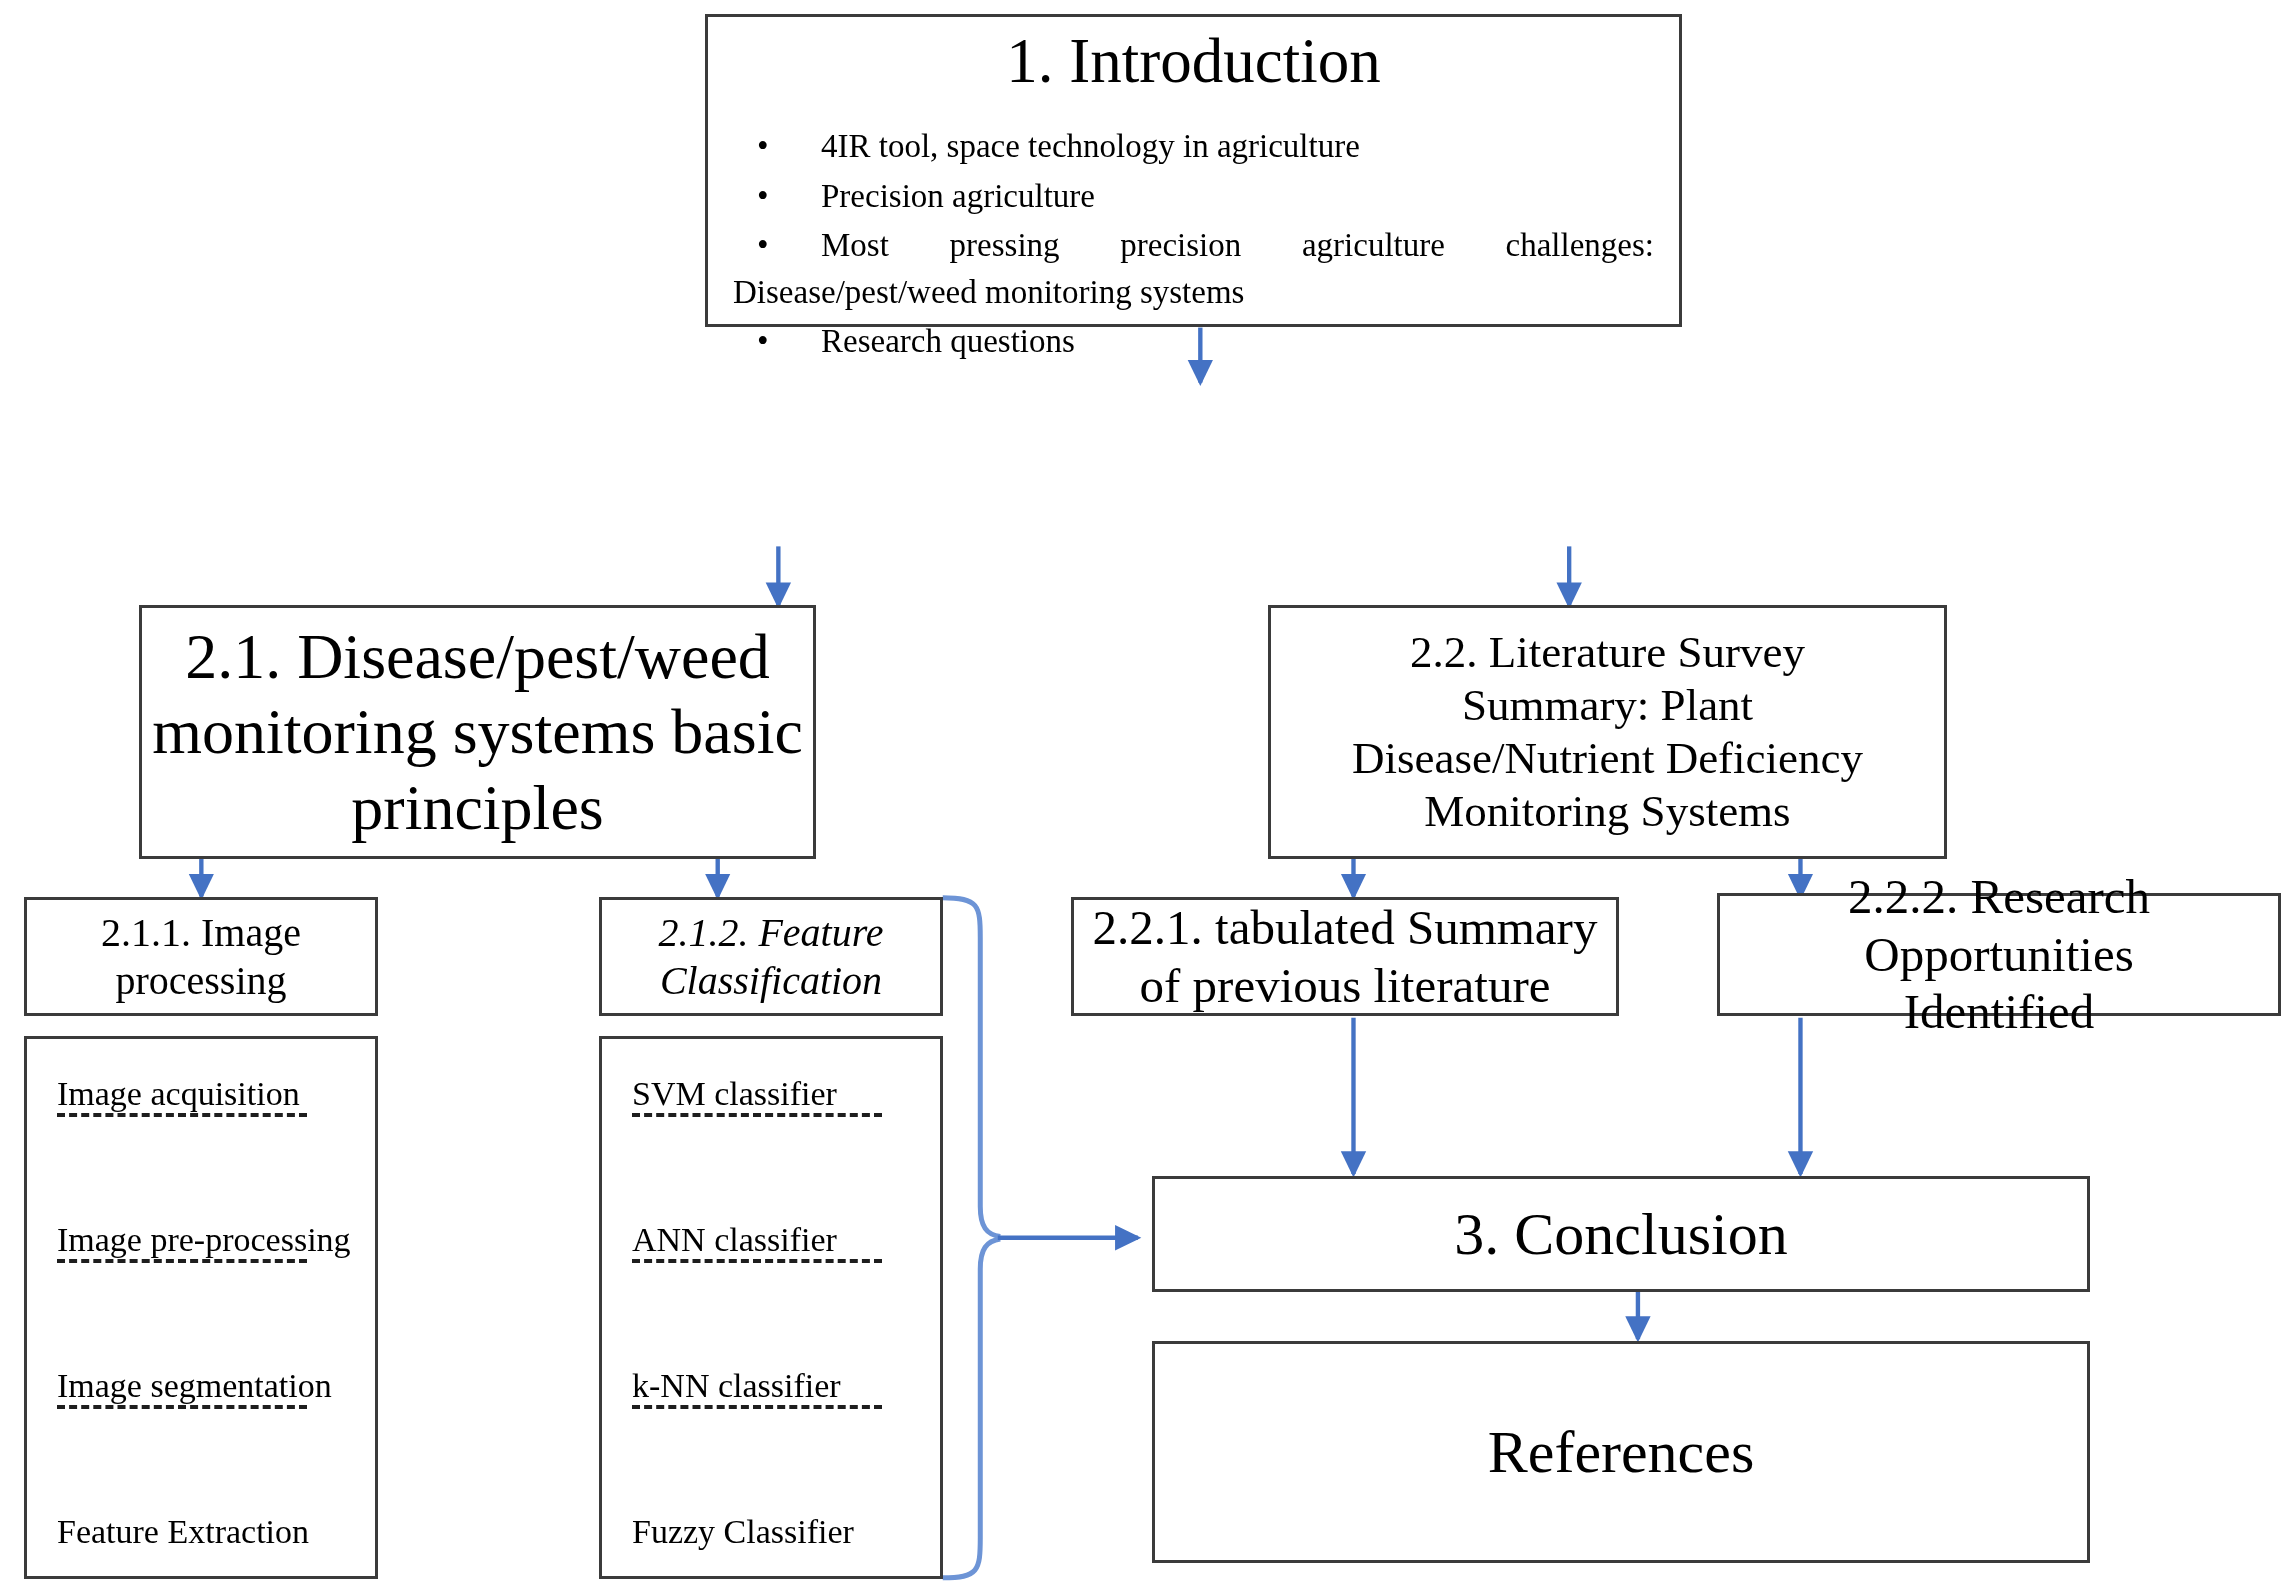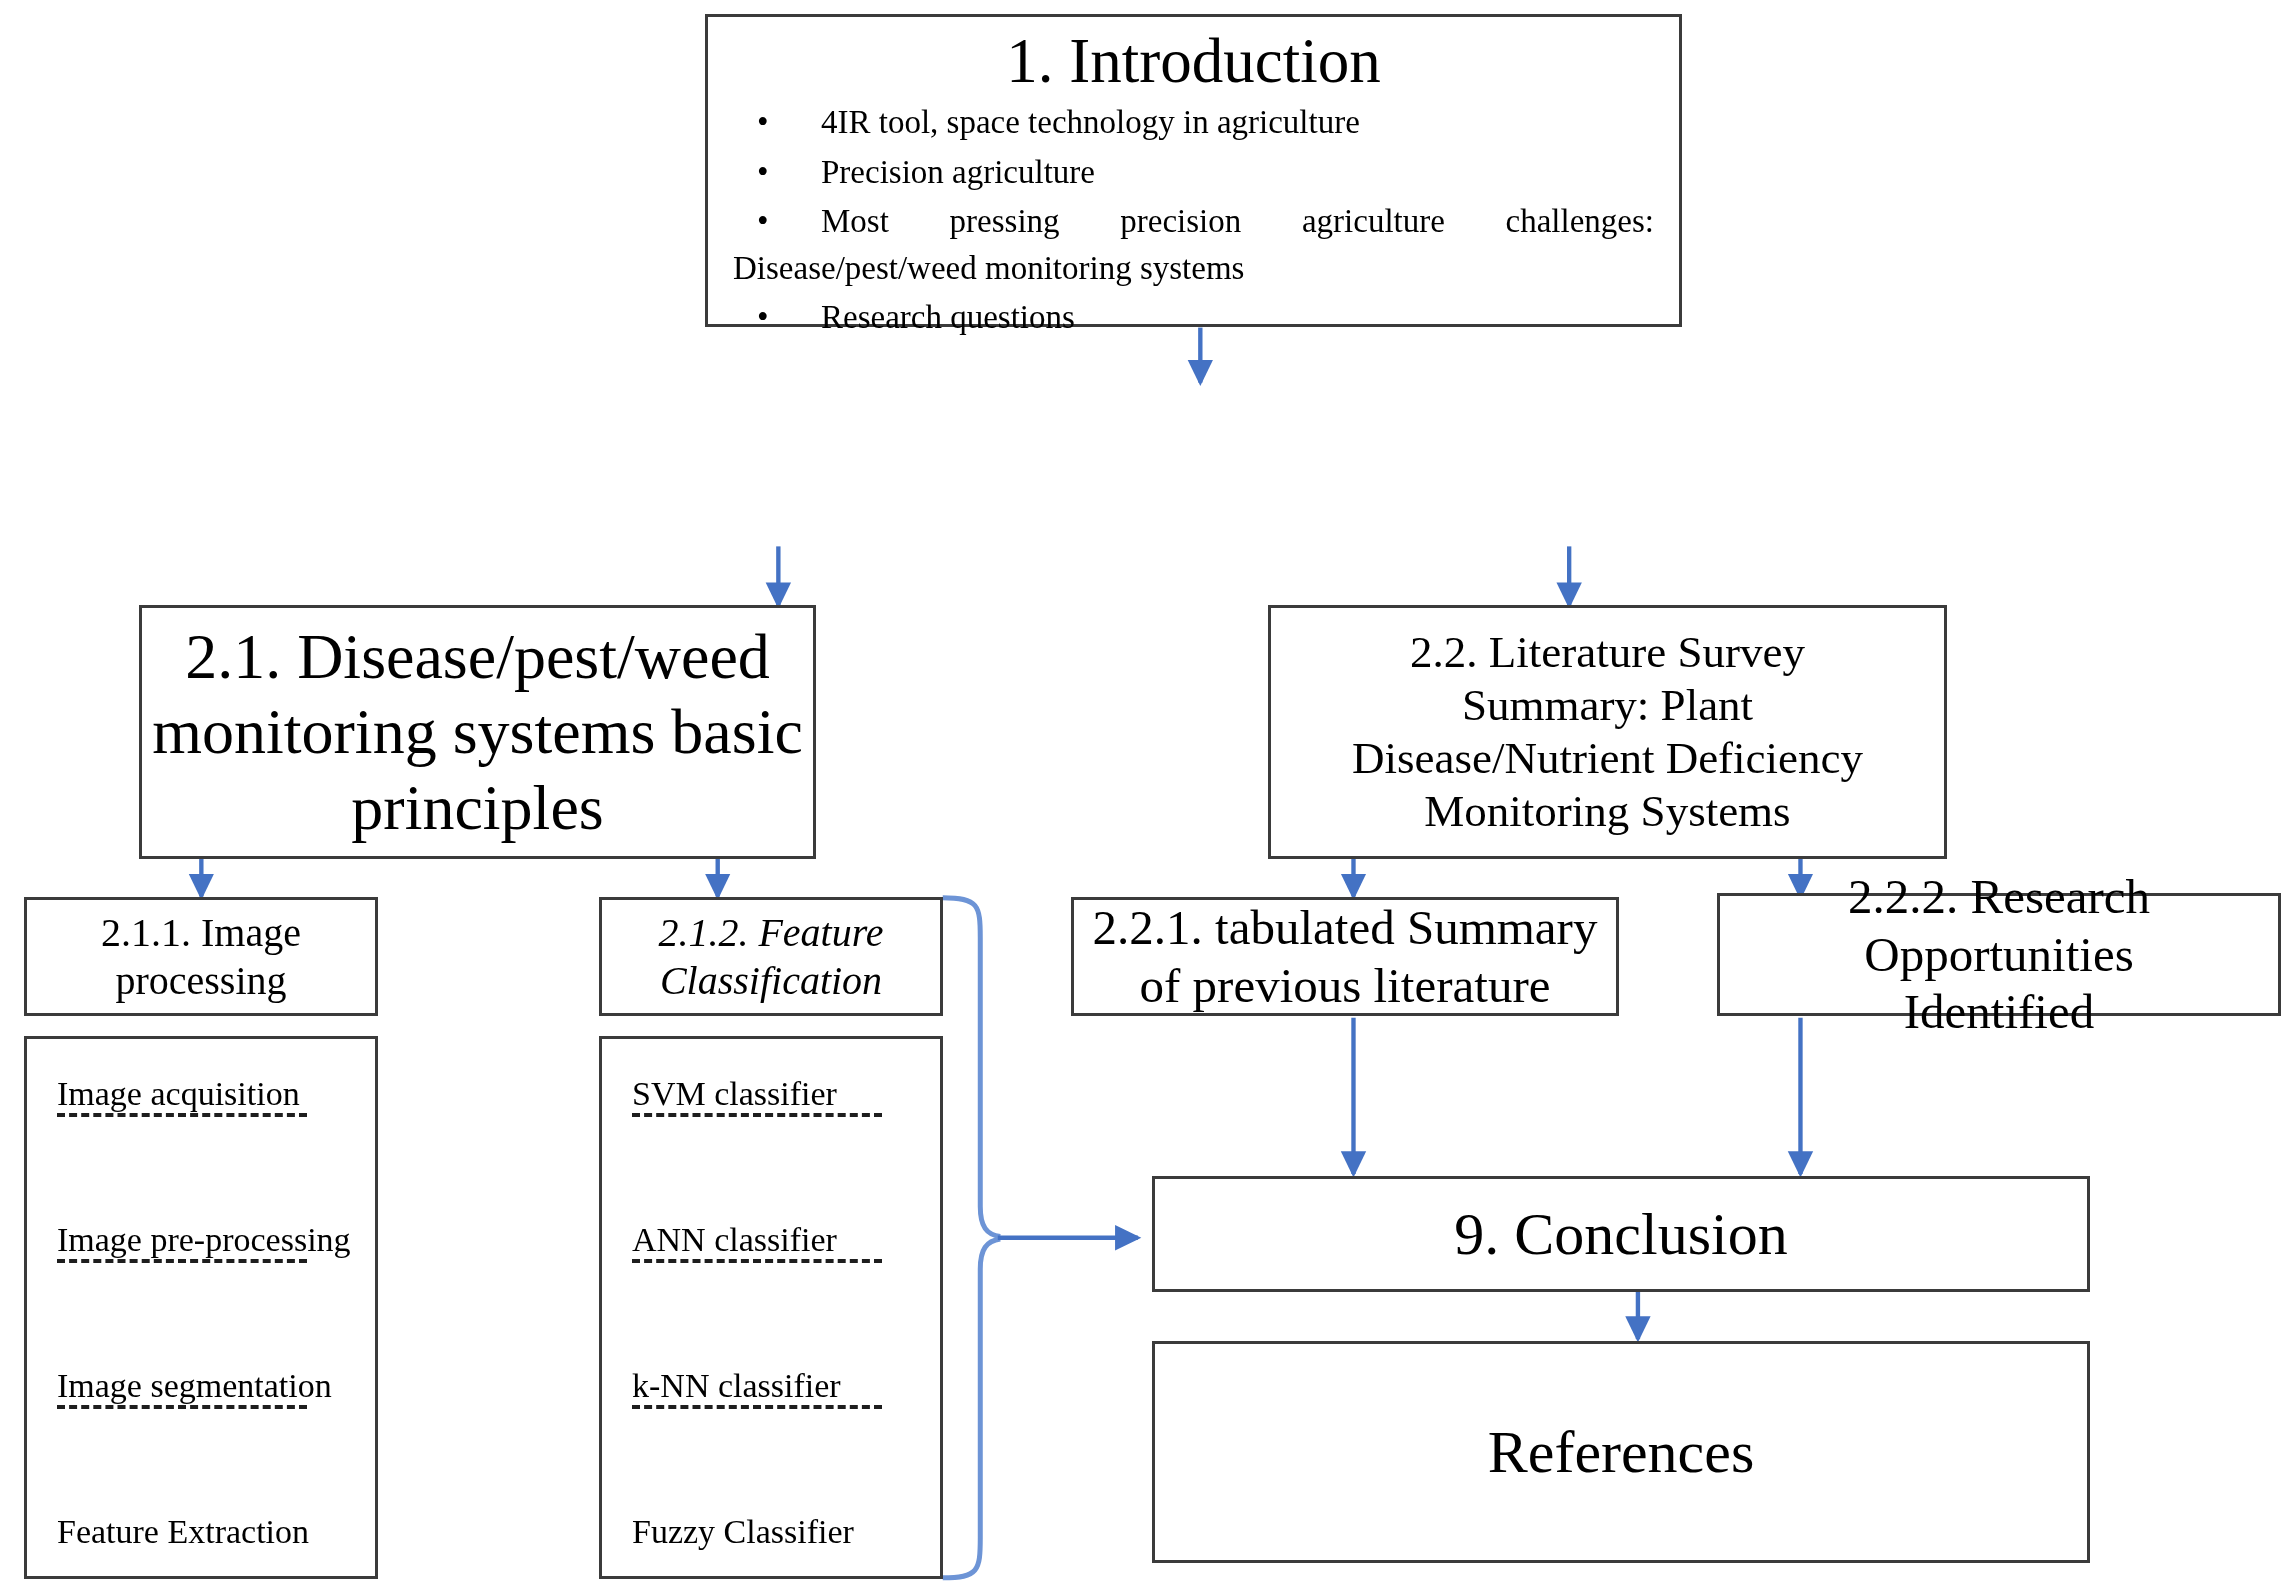--- a/index.html
+++ b/index.html
@@ -35,20 +35,21 @@
   .title-lg { font-size: 64px; }
   .title-md { font-size: 45px; }
   .title-sm { font-size: 40px; }
   .title-xs { font-size: 49px; }
 
   
   #intro-box {
     justify-content: flex-start;
     align-items: stretch;
     padding: 11.3px 25px 12.5px 25px;
+    gap: 24px;
   }
   #intro-title {
     font-size: 63px;
     text-align: center;
     margin-bottom: 5px;
     line-height: 1.05;
   }
   .bullets {
     list-style: none;
     margin: 0;
@@ -248,21 +249,21 @@
     <div class="list-row">
       <span class="entry">k-NN classifier</span>
       <span class="sep"></span>
     </div>
     <div class="list-row">
       <span class="entry">Fuzzy  Classifier</span>
     </div>
   </div>
 
   <div class="box title-xl" style="left:1152px; top:1176px; width:938px; height:116px;">
-    <div>9. Conclusion</div>
+    <div>3. Conclusion</div>
   </div>
 
   <div class="box title-xl" style="left:1152px; top:1341px; width:938px; height:222px;">
     <div>References</div>
   </div>
 
 </div>
 
 
 </body></html>

